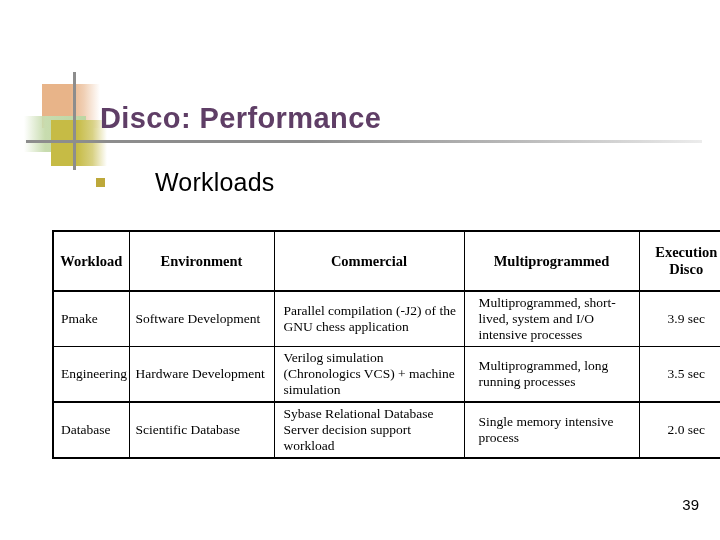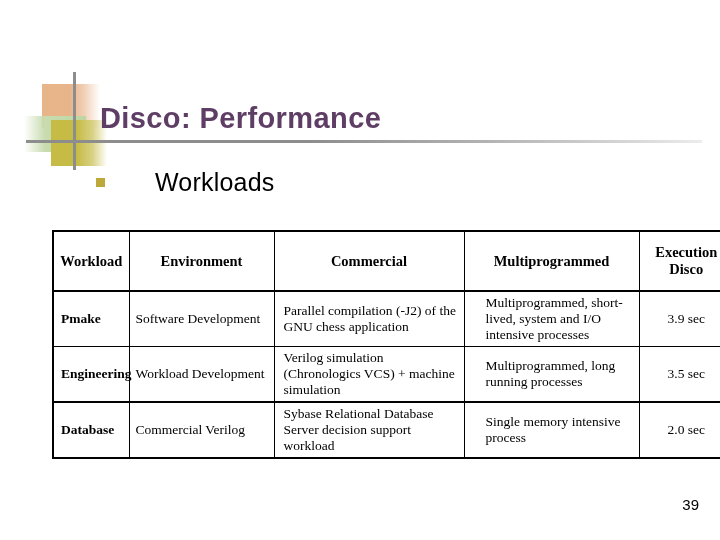--- a/index.html
+++ b/index.html
@@ -141,24 +141,24 @@
   }
   #workload-table tbody tr.row-tall td {
     height: 42px;
   }
   .col-workload       { width: 76px;  text-align: left; }
   .col-environment    { width: 145px; text-align: center; }
   .col-description    { width: 190px; text-align: left; }
   .col-characteristics{ width: 175px; text-align: left; }
   .col-exectime       { width: 95px;  text-align: center; }
 
-  #workload-table tbody td.cell-workload  { text-align: left; padding-left: 7px; font-weight: bold; }
+  #workload-table tbody td.cell-workload  { text-align: left; padding-left: 7px; }
   #workload-table tbody td.cell-environment { text-align: left; }
   #workload-table tbody td.cell-description { text-align: left; padding-left: 9px; }
-  #workload-table tbody td.cell-characteristics { text-align: left; padding-left: 21px; }
+  #workload-table tbody td.cell-characteristics { text-align: left; padding-left: 14px; }
   #workload-table tbody td.cell-exectime { text-align: center; }
 
   
   #workload-table tbody tr.sep-strong td { border-bottom-width: 2px; }
   #workload-table tbody tr:last-child td { border-bottom-width: 2px; }
   #workload-table thead th:first-child,
   #workload-table tbody td:first-child { border-left-width: 2px; }
   #workload-table thead th:last-child,
   #workload-table tbody td:last-child { border-right-width: 2px; }
   #workload-table thead th { border-top-width: 2px; }
@@ -218,28 +218,28 @@
     <tbody>
       <tr class="row-tall">
         <td class="cell-workload">Pmake</td>
         <td class="cell-environment">Software Development</td>
         <td class="cell-description">Parallel compilation (-J2) of the GNU chess application</td>
         <td class="cell-characteristics">Multiprogrammed, short-lived, system and I/O intensive processes</td>
         <td class="cell-exectime">3.9 sec</td>
       </tr>
       <tr class="row-tall sep-strong">
         <td class="cell-workload">Engineering</td>
-        <td class="cell-environment">Workload Development</td>
+        <td class="cell-environment">Hardware Development</td>
         <td class="cell-description">Verilog simulation (Chronologics VCS) + machine simulation</td>
         <td class="cell-characteristics">Multiprogrammed, long running processes</td>
         <td class="cell-exectime">3.5 sec</td>
       </tr>
       <tr class="row-tall">
         <td class="cell-workload">Database</td>
-        <td class="cell-environment">Commercial Verilog</td>
+        <td class="cell-environment">Scientific Database</td>
         <td class="cell-description">Sybase Relational Database Server decision support workload</td>
         <td class="cell-characteristics">Single memory intensive process</td>
         <td class="cell-exectime">2.0 sec</td>
       </tr>
     </tbody>
   </table>
 </div>
 
 <div id="slide-number">39</div>
 

